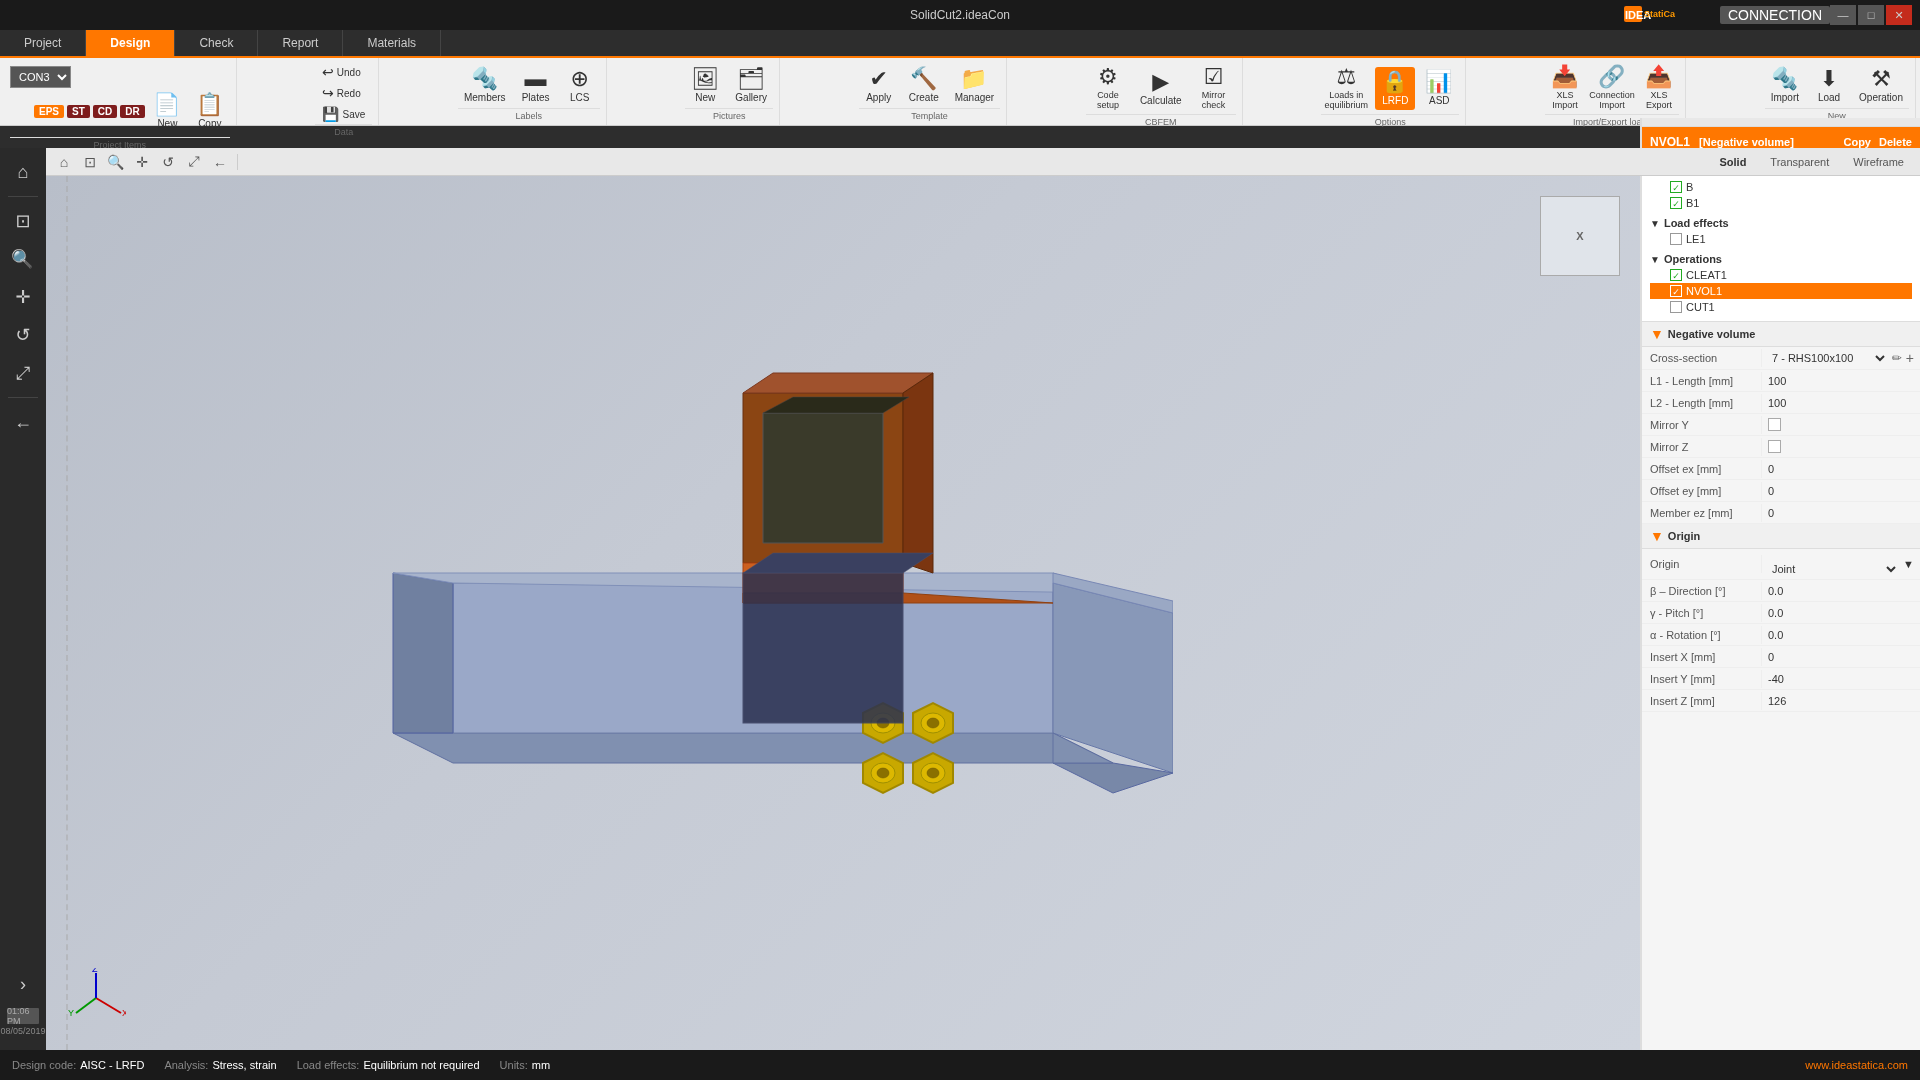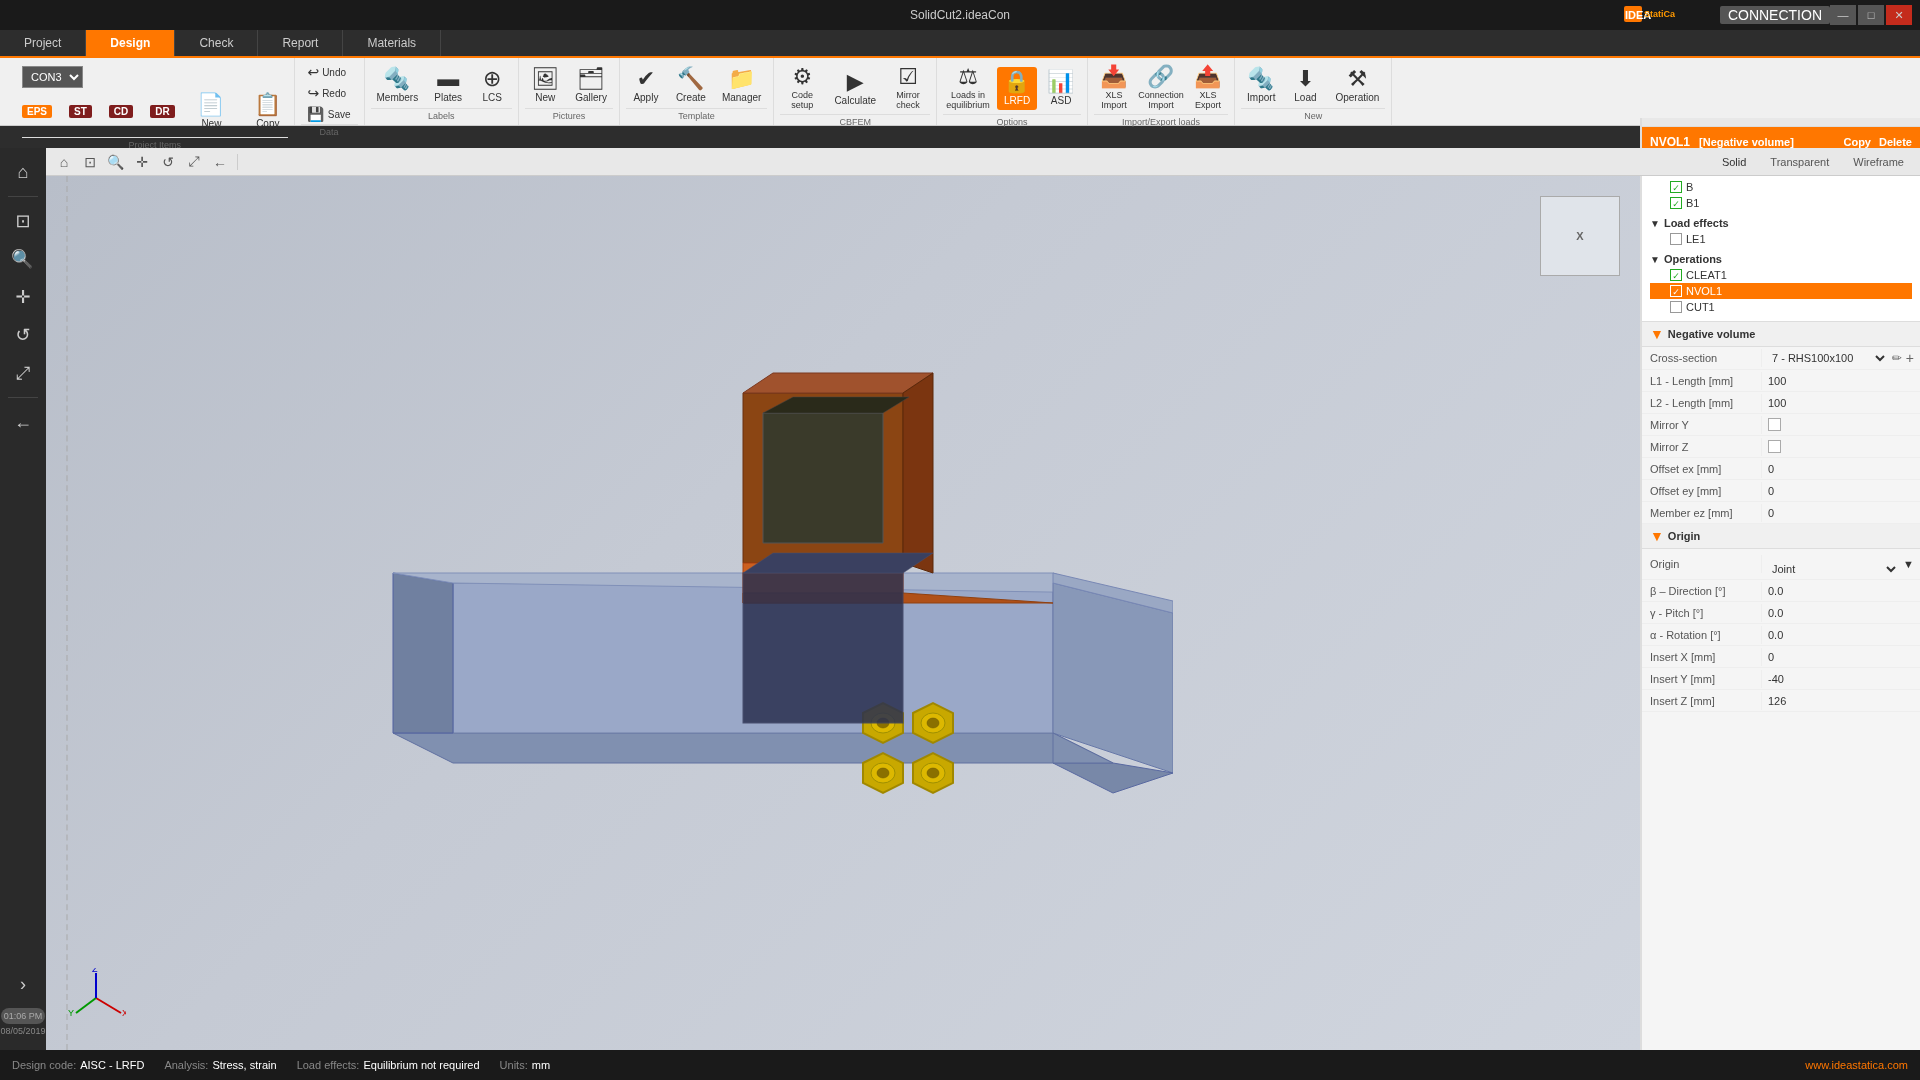--- a/index.html
+++ b/index.html
@@ -27,21 +27,21 @@
     .ribbon-tab {
       padding: 0 24px; height: 100%; display: flex; align-items: center;
       font-size: 12px; cursor: pointer; color: #ccc;
       border-right: 1px solid #444;
     }
     .ribbon-tab.active { background: #f70; color: #fff; font-weight: bold; }
 
     
     #ribbon {
       background: #f0f0f0; height: 68px; display: flex; align-items: stretch;
-      border-bottom: 1px solid #ccc; padding: 0 16px;
+      border-bottom: 1px solid #ccc; padding: 0 4px; justify-content: space-between;
     }
     .ribbon-group {
       display: flex; flex-direction: column; align-items: center;
       border-right: 1px solid #ddd; padding: 4px 6px; min-width: 60px;
     }
     .ribbon-group-label {
       font-size: 9px; color: #666; margin-top: auto; padding-top: 2px;
       border-top: 1px solid #ddd; width: 100%; text-align: center;
     }
     .ribbon-buttons { display: flex; gap: 2px; align-items: flex-start; flex: 1; }
@@ -73,21 +73,21 @@
 
     
     #viewport-toolbar {
       position: absolute; left: 46px; top: 148px; right: 0; height: 28px;
       background: #e8e8e8; display: flex; align-items: center; gap: 2px;
       padding: 0 6px; border-bottom: 1px solid #ccc; z-index: 5;
     }
     .vt-btn { width: 24px; height: 22px; display: flex; align-items: center; justify-content: center; cursor: pointer; border-radius: 2px; font-size: 14px; color: #555; }
     .vt-separator { width: 1px; height: 16px; background: #ccc; margin: 0 3px; }
     .view-mode-btn { padding: 2px 10px; font-size: 11px; color: #555; cursor: pointer; border-radius: 2px; }
-    .view-mode-btn.active-view { font-weight: normal; color: #333; }
+    .view-mode-btn.active-view { font-weight: bold; color: #333; }
     .vt-right { margin-left: auto; display: flex; align-items: center; gap: 4px; }
 
     
     #viewport {
       position: absolute; left: 46px; top: 176px; right: 280px; bottom: 30px;
       background: #c8cdd6; overflow: hidden;
     }
 
     
     #scene-canvas {
@@ -253,21 +253,21 @@
 <div id="ribbon">
 
   <div class="ribbon-group" style="flex-direction:column;align-items:flex-start;min-width:160px;">
     <div style="display:flex;align-items:center;gap:4px;padding:4px 0 2px 0;">
       <select id="con3-select" style="background:#555;color:#fff;border:1px solid #888;padding:1px 4px;font-size:11px;height:22px;">
         <option>CON3</option>
         <option>CON1</option>
         <option>CON2</option>
       </select>
     </div>
-    <div style="display:flex;gap:17px;align-items:center;padding-bottom:4px;">
+    <div style="display:flex;gap:3px;align-items:center;padding-bottom:4px;margin-left:24px;">
       <span class="eps-btn">EPS</span>
       <span class="st-btn">ST</span>
       <span class="cd-btn">CD</span>
       <span class="dr-btn">DR</span>
       <div class="ribbon-btn-lg" style="min-width:30px;">
         <div class="icon">📄</div>
         <span>New</span>
       </div>
       <div class="ribbon-btn-lg" style="min-width:30px;">
         <div class="icon">📋</div>
@@ -426,21 +426,21 @@
   <div class="sidebar-btn" title="Zoom">🔍</div>
   <div class="sidebar-btn" title="Pan">✛</div>
   <div class="sidebar-btn" title="Rotate">↺</div>
   <div class="sidebar-btn" title="Fullscreen">⤢</div>
   <div class="sidebar-section-divider"></div>
   <div class="sidebar-btn" title="Back">←</div>
 
   <div style="margin-top:auto;display:flex;flex-direction:column;align-items:center;gap:6px;padding-bottom:8px;">
     <div class="sidebar-btn" title="Collapse">›</div>
     <div style="display:flex;flex-direction:column;gap:2px;align-items:center;">
-      <div style="width:44px;height:16px;background:#555;border-radius:8px;display:flex;align-items:center;justify-content:center;font-size:9px;color:#aaa;">01:06 PM</div>
+      <div style="width:32px;height:16px;background:#555;border-radius:1px;display:flex;align-items:center;justify-content:center;font-size:9px;color:#aaa;">01:06 PM</div>
       <div style="font-size:9px;color:#888;">08/05/2019</div>
     </div>
   </div>
 </div>
 
 <div id="viewport-toolbar">
   <div class="vt-btn" title="Home">⌂</div>
   <div class="vt-btn" title="Zoom Region">⊡</div>
   <div class="vt-btn" title="Zoom">🔍</div>
   <div class="vt-btn" title="Pan">✛</div>

